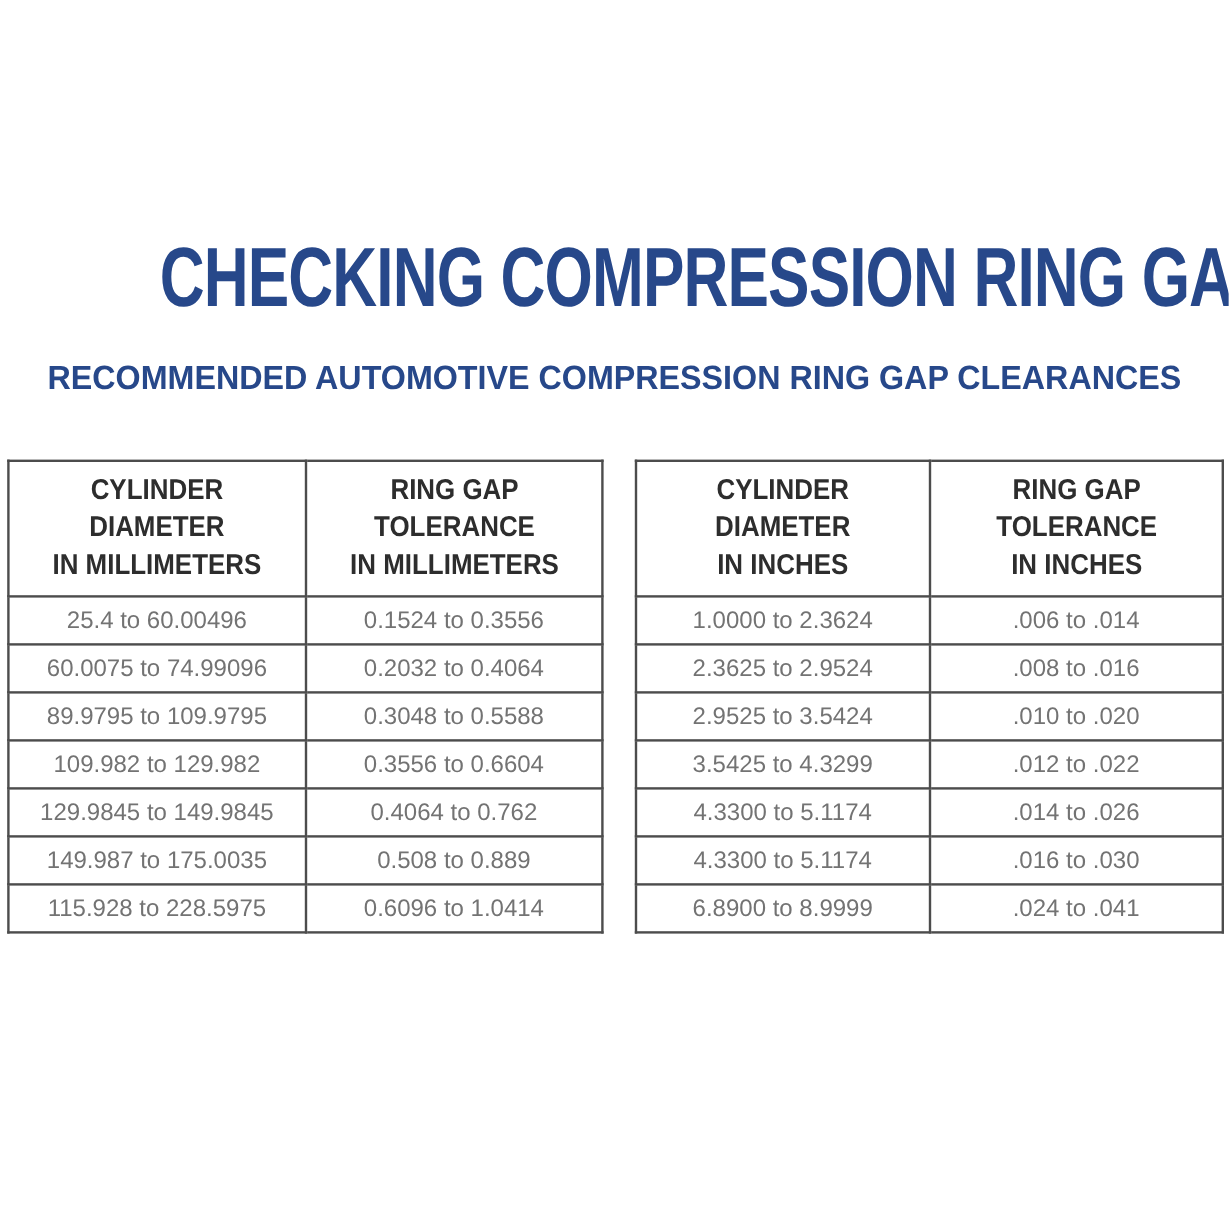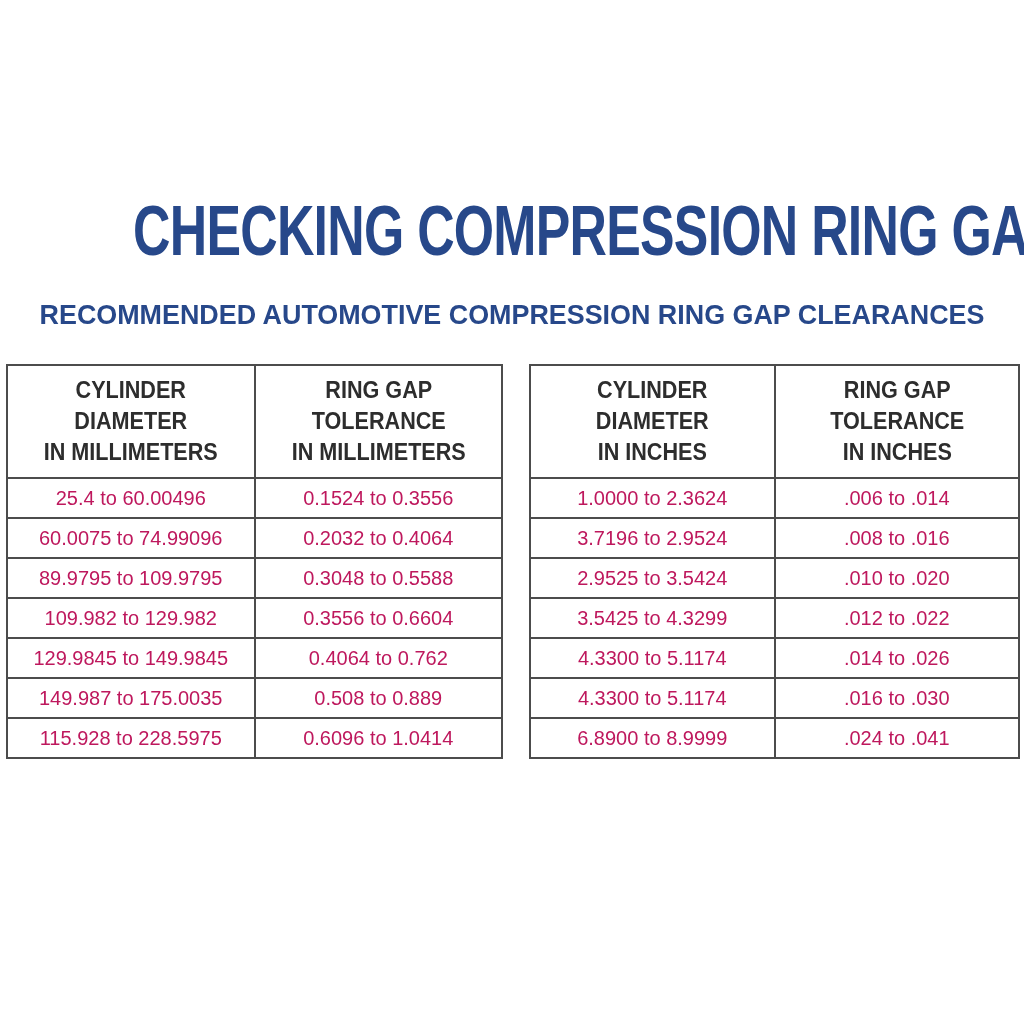--- a/index.html
+++ b/index.html
@@ -35,21 +35,21 @@
     width: 1024px;
     text-align: center;
     font-size: 28px;
     font-weight: bold;
     line-height: 1.0;
     color: #27488a;
     white-space: nowrap;
     transform: scaleX(0.96);
     transform-origin: 50% 50%;
   }
-  .tbl-wrap { position: absolute; top: 364px; }
+  .tbl-wrap { position: absolute; top: 383px; }
   .tbl-wrap.metric { left: 6px;  width: 497px; }
   .tbl-wrap.inches { left: 529px; width: 491px; }
   table {
     border-collapse: collapse;
     width: 100%;
     table-layout: fixed;
     background: #ffffff;
   }
   th, td {
     border: 2px solid #4c4c4c;
@@ -66,21 +66,21 @@
     display: block;
     line-height: 31px;
     transform: scaleX(0.9);
     transform-origin: 50% 50%;
     white-space: nowrap;
   }
   td {
     height: 36px;
     font-size: 20px;
     font-weight: normal;
-    color: #be185d;
+    color: #737373;
     white-space: nowrap;
   }
 </style>
 </head>
 <body>
 
 <div class="page">
 
   <div class="title">CHECKING COMPRESSION RING GAPS</div>
 
@@ -150,21 +150,21 @@
             <span class="hline">IN INCHES</span>
           </th>
         </tr>
       </thead>
       <tbody>
         <tr>
           <td>1.0000 to 2.3624</td>
           <td>.006 to .014</td>
         </tr>
         <tr>
-          <td>3.7196 to 2.9524</td>
+          <td>2.3625 to 2.9524</td>
           <td>.008 to .016</td>
         </tr>
         <tr>
           <td>2.9525 to 3.5424</td>
           <td>.010 to .020</td>
         </tr>
         <tr>
           <td>3.5425 to 4.3299</td>
           <td>.012 to .022</td>
         </tr>

